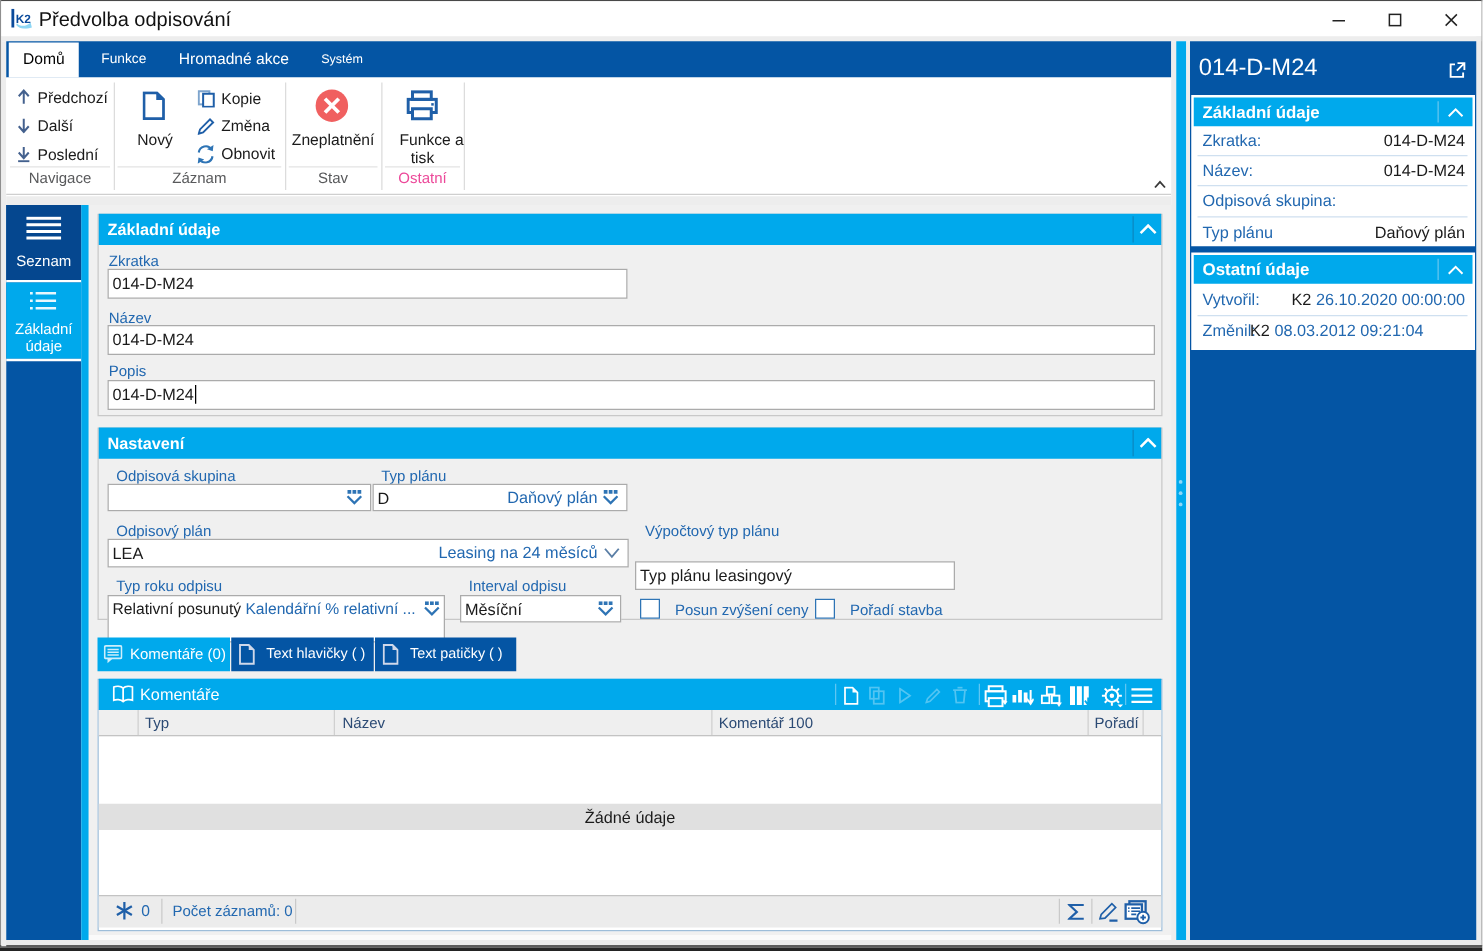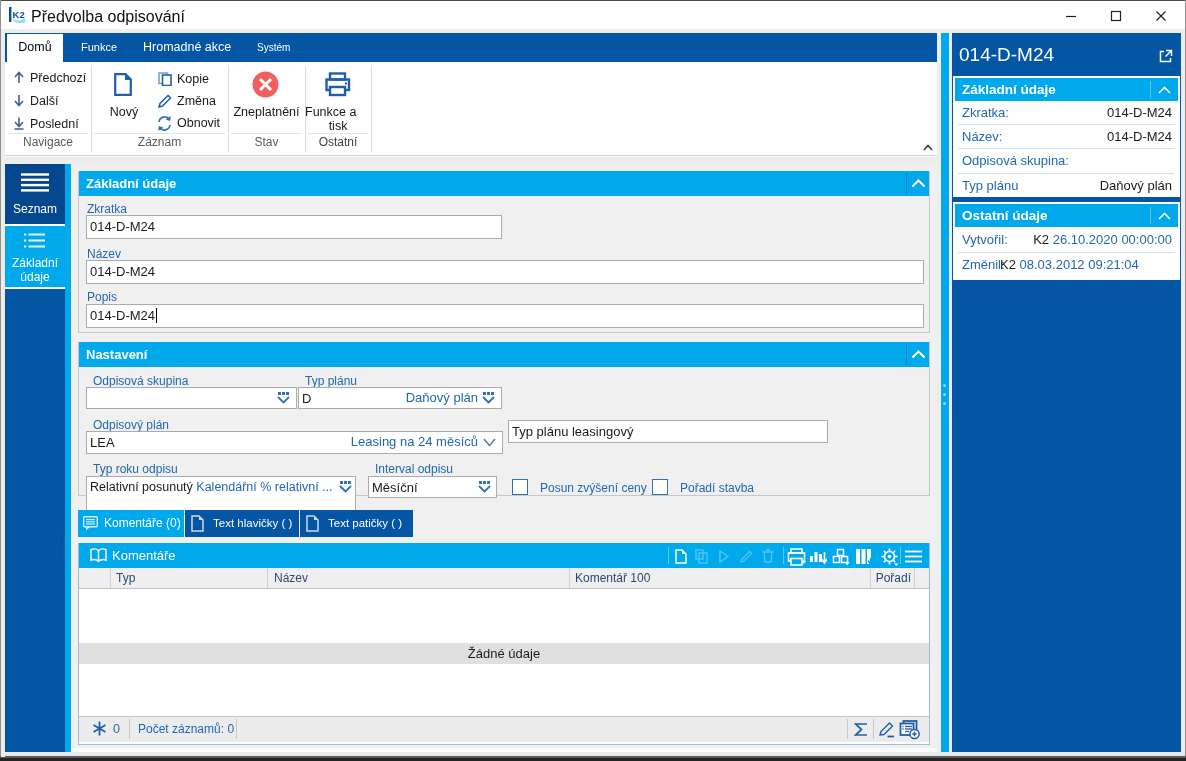--- a/index.html
+++ b/index.html
@@ -62,21 +62,21 @@
 <div class="abs" style="left:371px;top:66px;width:1px;height:86px;background:#dcdcdc"></div>
 
 <div class="abs" style="left:8px;top:133px;width:80px;height:1px;background:#e4e4e4"></div>
 <div class="abs" style="left:94px;top:133px;width:131px;height:1px;background:#e4e4e4"></div>
 <div class="abs" style="left:231px;top:133px;width:71px;height:1px;background:#e4e4e4"></div>
 <div class="abs" style="left:308px;top:133px;width:60px;height:1px;background:#e4e4e4"></div>
 
 <div class="abs" style="left:8px;top:135px;width:80px;text-align:center;font-size:12px;color:#58595b">Navigace</div>
 <div class="abs" style="left:94px;top:135px;width:131px;text-align:center;font-size:12px;color:#58595b">Záznam</div>
 <div class="abs" style="left:231px;top:135px;width:71px;text-align:center;font-size:12px;color:#58595b">Stav</div>
-<div class="abs" style="left:308px;top:135px;width:60px;text-align:center;font-size:12px;color:#404040">Ostatní</div>
+<div class="abs" style="left:308px;top:135px;width:60px;text-align:center;font-size:12px;color:#ec4899">Ostatní</div>
 
 <svg class="abs" style="left:13px;top:71px" width="12" height="13" viewBox="0 0 12 13">
     <path d="M6 12 L6 2 M2 6 L6 1.5 L10 6" fill="none" stroke="#44618e" stroke-width="1.6"></path>
   </svg>
 <div class="abs" style="left:30px;top:71px;font-size:12.5px;color:#1a1a1a">Předchozí</div>
 <svg class="abs" style="left:13px;top:94px" width="12" height="13" viewBox="0 0 12 13">
     <path d="M6 1 L6 11 M2 7 L6 11.5 L10 7" fill="none" stroke="#44618e" stroke-width="1.6"></path>
   </svg>
 <div class="abs" style="left:30px;top:94px;font-size:12.5px;color:#1a1a1a">Další</div>
 <svg class="abs" style="left:13px;top:117px" width="12" height="13" viewBox="0 0 12 13">
@@ -111,21 +111,21 @@
   <path d="M8 8 L19 19 M19 8 L8 19" stroke="#fff" stroke-width="3"></path>
 </svg>
 <div class="abs" style="left:231px;top:105px;width:71px;text-align:center;font-size:12.5px;color:#1a1a1a">Zneplatnění</div>
 
 <svg class="abs" style="left:325px;top:72px" width="26" height="25" viewBox="0 0 26 25">
   <rect x="5" y="1.5" width="15" height="6" fill="none" stroke="#1f5fa8" stroke-width="2.4"></rect>
   <rect x="1.5" y="7.5" width="22.5" height="10.5" fill="none" stroke="#1f5fa8" stroke-width="2.4"></rect>
   <rect x="5" y="15" width="15" height="8" fill="#fff" stroke="#1f5fa8" stroke-width="2.4"></rect>
   <rect x="20" y="10.5" width="2" height="2" fill="#1f5fa8"></rect>
 </svg>
-<div class="abs" style="left:305px;top:105px;width:66px;text-align:left;font-size:12.5px;color:#1a1a1a">Funkce a</div>
+<div class="abs" style="left:305px;top:105px;width:66px;text-align:right;font-size:12.5px;color:#1a1a1a">Funkce a</div>
 <div class="abs" style="left:305px;top:119px;width:66px;text-align:center;font-size:12.5px;color:#1a1a1a">tisk</div>
 
 <svg class="abs" style="left:923px;top:144px" width="10" height="7" viewBox="0 0 10 7">
     <path d="M1 6 L5 1.5 L9 6" fill="none" stroke="#3a3a3a" stroke-width="1.5"></path>
   </svg>
 
 <div class="abs" style="left:5px;top:157px;width:932px;height:7px;background:#ededed"></div>
 
 <div class="abs db" style="left:5px;top:164px;width:60px;height:588px"></div>
 <div class="abs" style="left:5px;top:164px;width:60px;height:60px;background:#05478f"></div>
@@ -202,21 +202,21 @@
     <path d="M1 5 L6.5 10.5 L12 5" fill="none" stroke="#2e74b5" stroke-width="1.8"></path>
   </svg>
 
 <div class="abs lbl" style="left:93px;top:418px">Odpisový plán</div>
 <div class="abs inp" style="left:86px;top:431px;width:417px;height:23px">LEA</div>
 <div class="abs" style="left:300px;top:434px;width:178px;text-align:right;font-size:13px;color:#2268b0">Leasing na 24 měsíců</div>
 <svg class="abs" style="left:483px;top:438px" width="13" height="9" viewBox="0 0 13 9">
     <path d="M1 1 L6.5 7.5 L12 1" fill="none" stroke="#5b7fa6" stroke-width="1.5"></path>
   </svg>
 <div class="abs lbl" style="left:516px;top:418px">Výpočtový typ plánu</div>
-<div class="abs inp" style="left:508px;top:420px;width:320px;height:23px">Typ plánu leasingový</div>
+<div class="abs inp" style="left:508px;top:449px;width:256px;height:23px">Typ plánu leasingový</div>
 
 <div class="abs lbl" style="left:93px;top:462px">Typ roku odpisu</div>
 <div class="abs inp" style="left:86px;top:476px;width:270px;height:38px;white-space:nowrap;overflow:hidden;font-size:12.5px">Relativní posunutý <span style="color:#2268b0">Kalendářní % relativní ...</span></div>
 <svg class="abs" style="left:339px;top:481px" width="13" height="12" viewBox="0 0 13 12">
     <g fill="#2e74b5">
       <rect x="1" y="0" width="3" height="3"></rect>
       <rect x="5" y="0" width="3" height="3"></rect>
       <rect x="9" y="0" width="3" height="3"></rect>
     </g>
     <path d="M1 5 L6.5 10.5 L12 5" fill="none" stroke="#2e74b5" stroke-width="1.8"></path>

